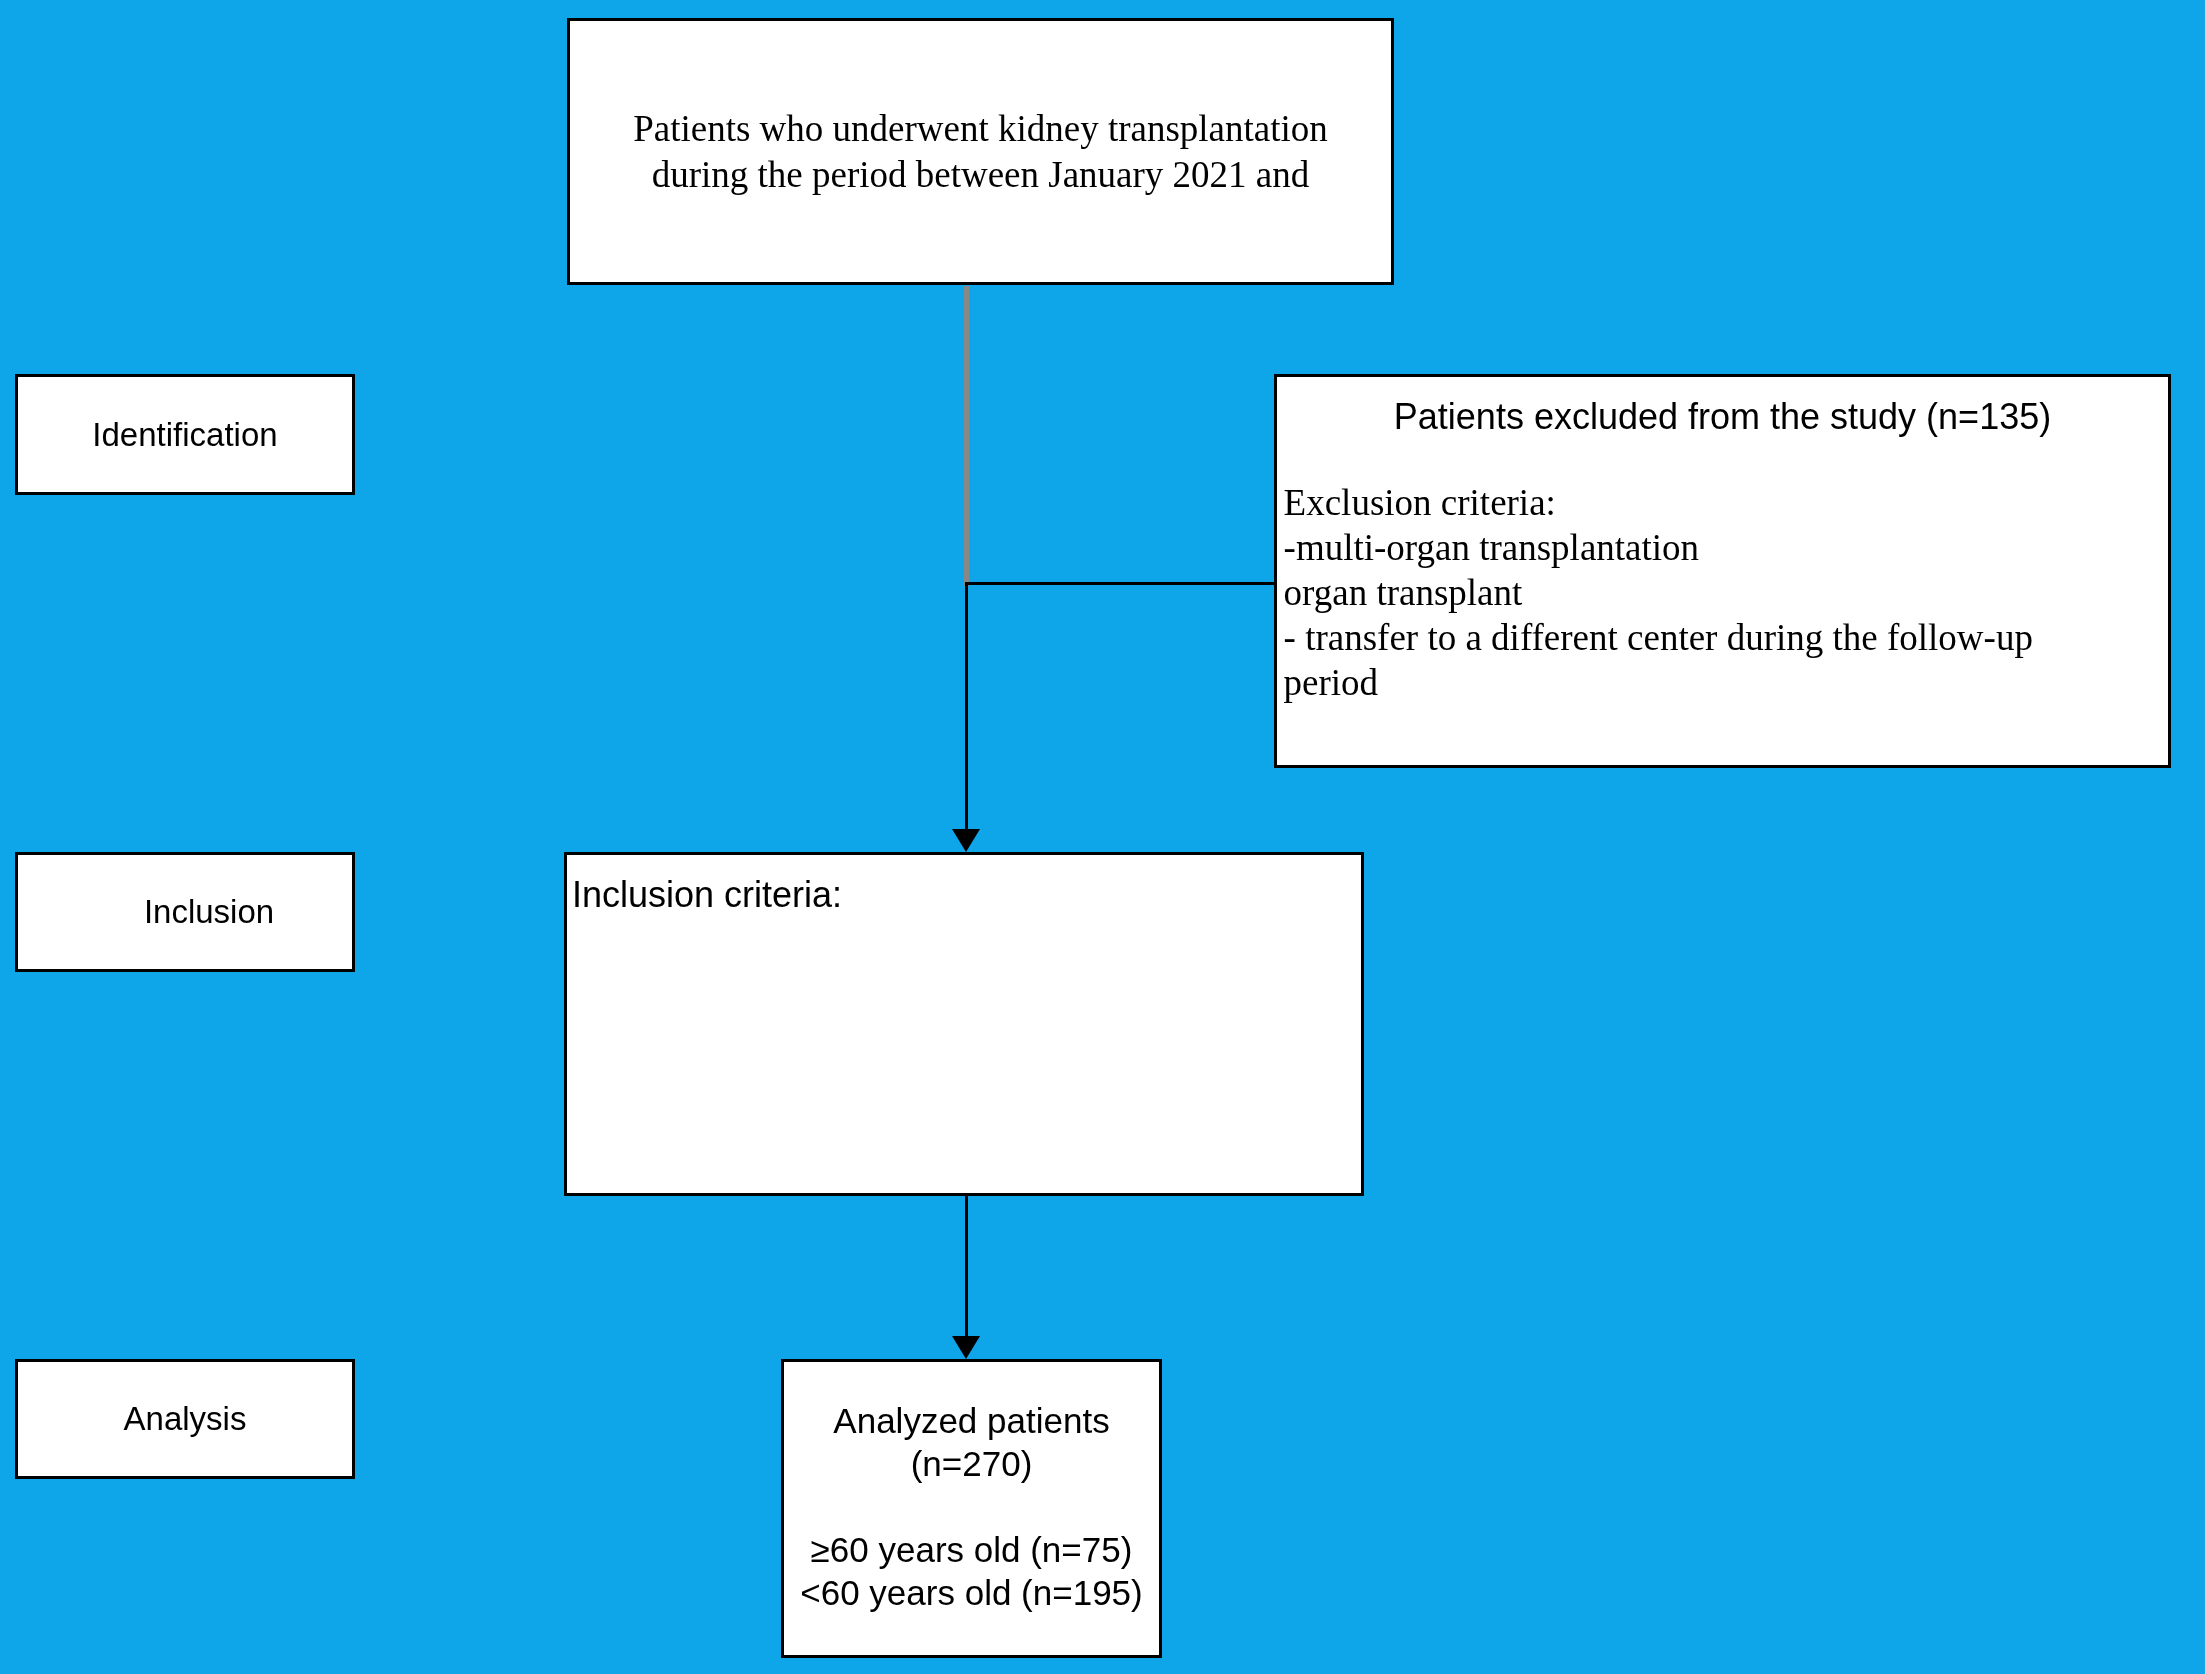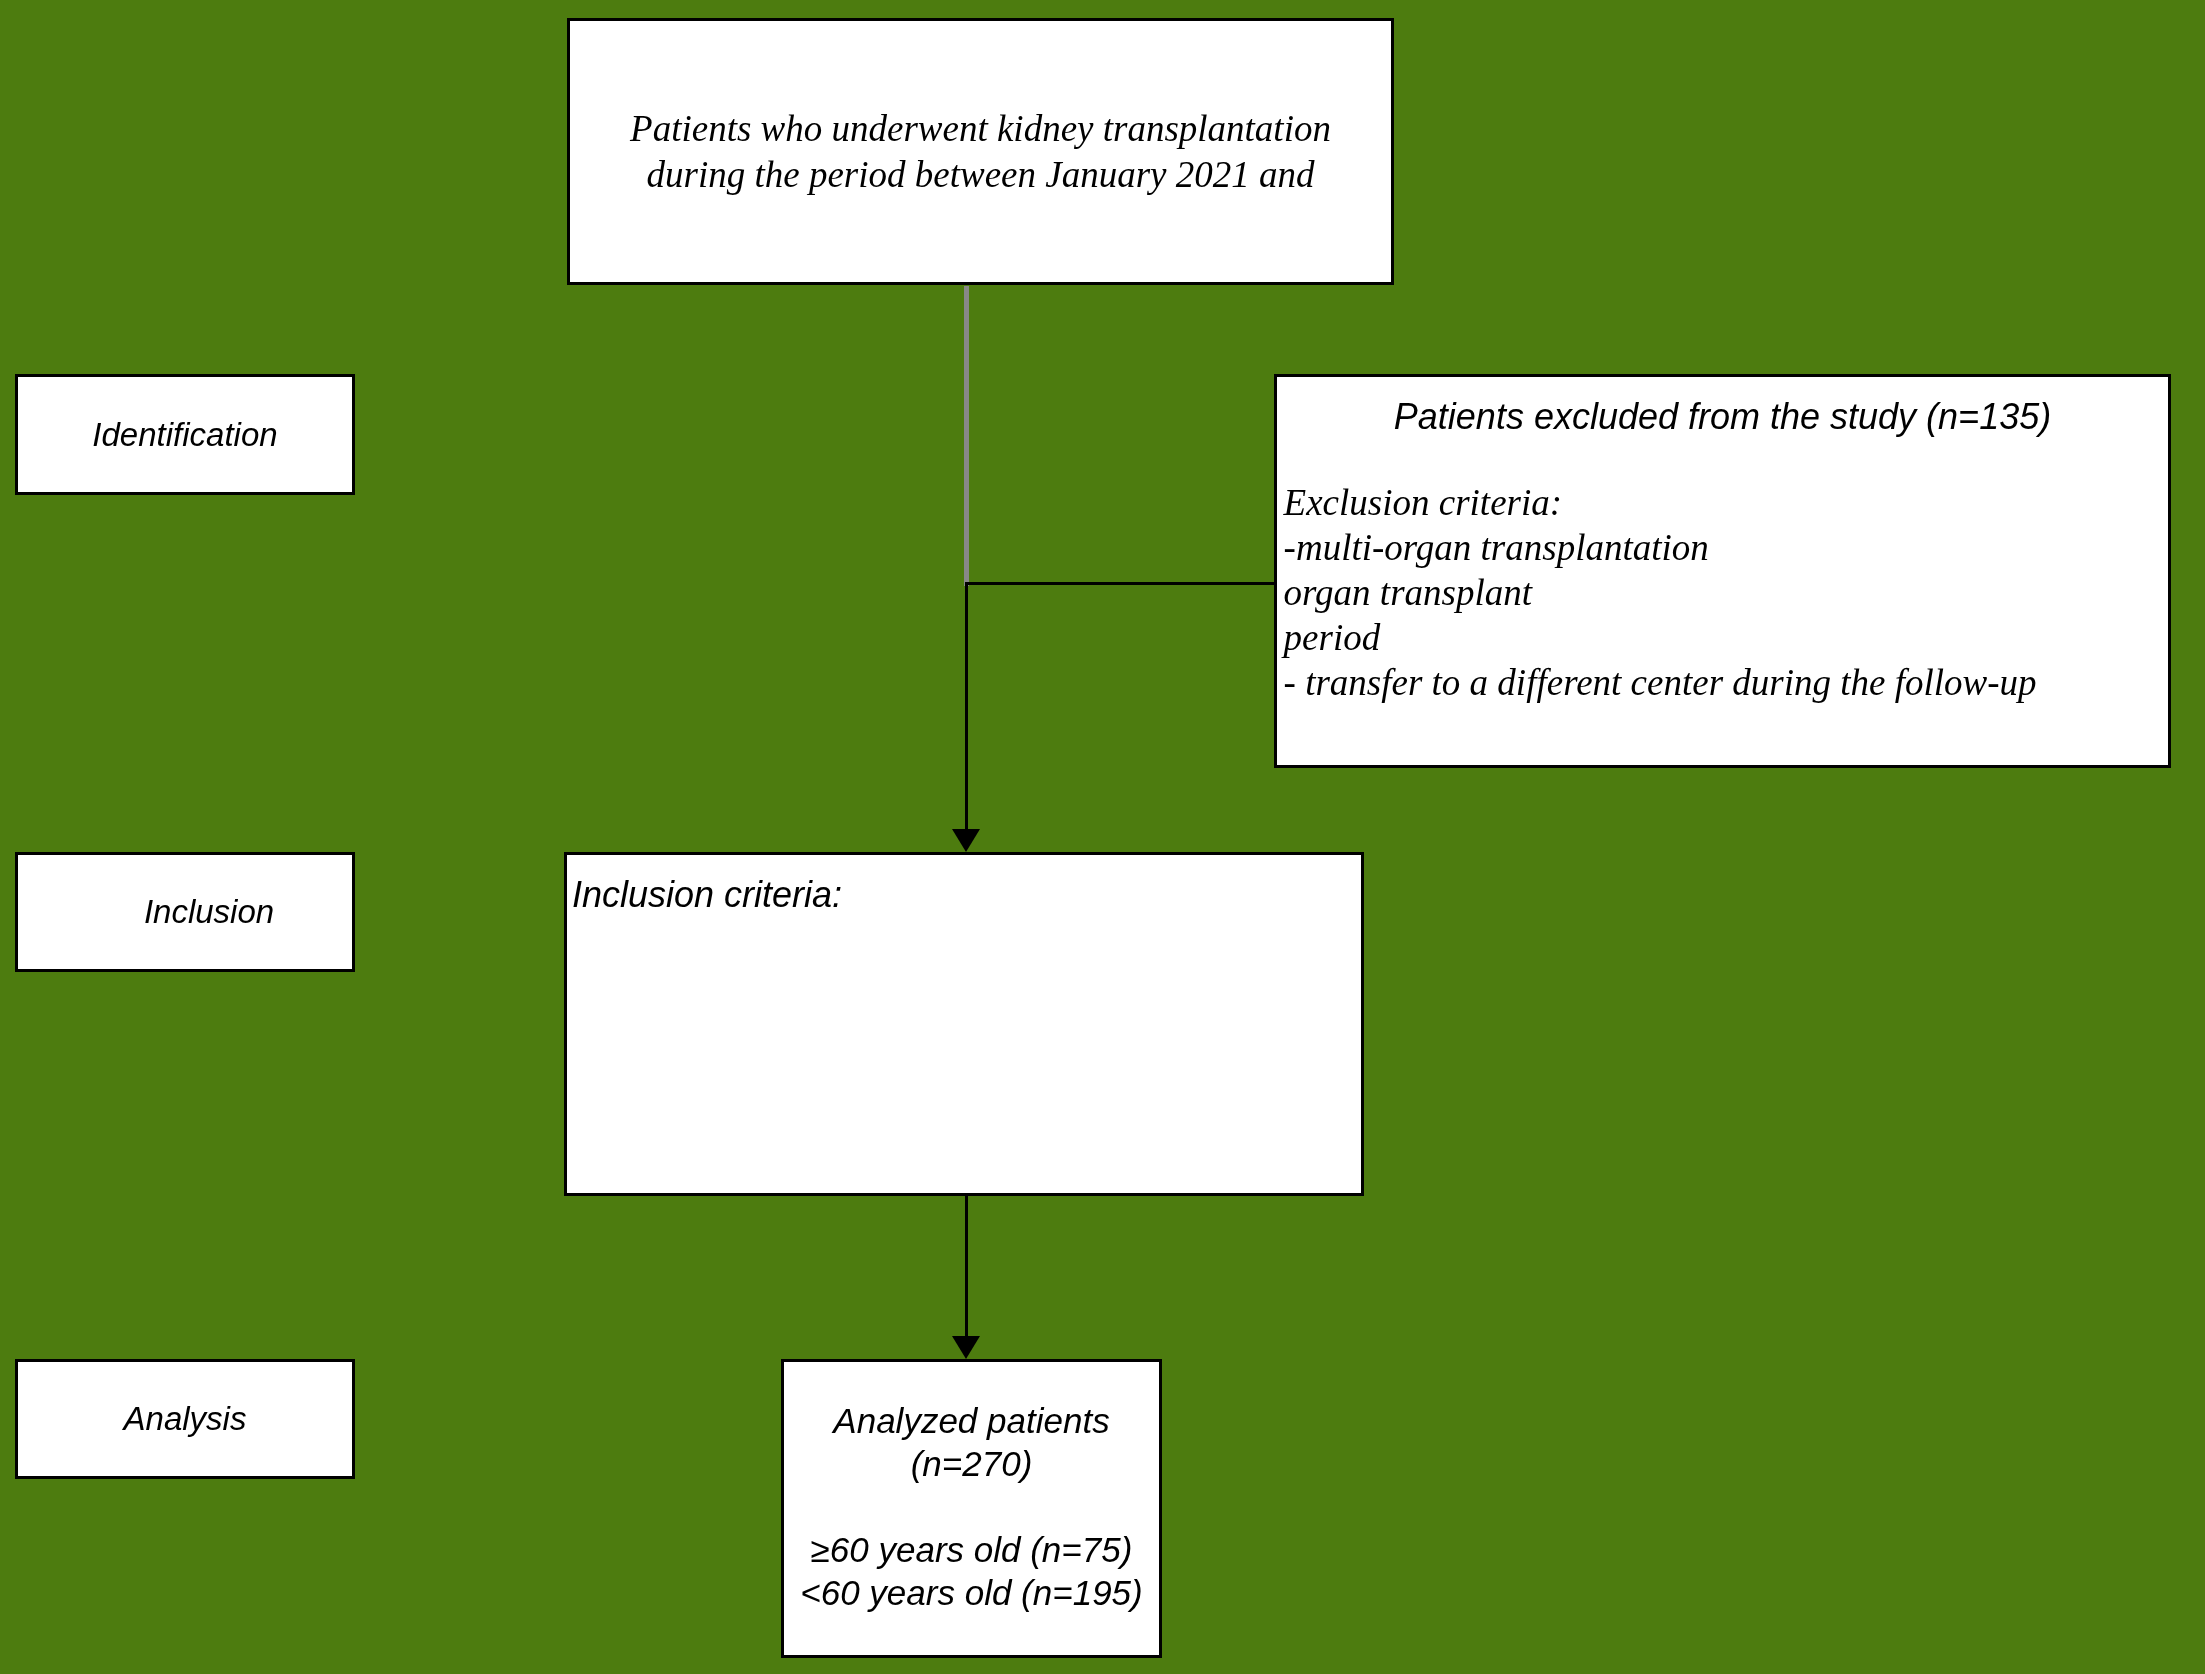--- a/index.html
+++ b/index.html
@@ -1,24 +1,23 @@
 <!DOCTYPE html>
 <html style="font-size:13.2px"><head>
 <meta charset="utf-8">
 <style>
   html, body { margin: 0; padding: 0; background: #ffffff; }
   #canvas {
     position: relative;
     width: 2205px;
     height: 1674px;
-    background: #4d7c0f;
+    background: #0ea5e9;
     font-family: "Liberation Serif", "DejaVu Serif", serif;
     color: #000000;
     overflow: hidden;
-    font-style: italic;
   }
   .box {
     position: absolute;
     box-sizing: border-box;
     border: 3.3px solid #000000;
     background: #ffffff;
   }
   
   #top-box {
     left: 567px; top: 18px; width: 827px; height: 267px;
@@ -128,22 +127,22 @@
   <div class="arrowhead" id="arrowhead-inclusion"></div>
   <div class="connector" id="connector-bottom-vertical"></div>
   <div class="arrowhead" id="arrowhead-analysis"></div>
 
   <div class="box" id="exclusion-box">
     <div class="box-title">Patients excluded from the study (n=135)</div>
     <div class="lines">
         <div>Exclusion criteria:</div>
         <div>-multi-organ transplantation</div>
         <div>organ transplant</div>
+        <div>- transfer to a different center during the follow-up</div>
         <div>period</div>
-        <div>- transfer to a different center during the follow-up</div>
       </div>
   </div>
 
   <div class="box" id="inclusion-box">
     <div class="criteria-heading">Inclusion criteria:</div>
   </div>
 
   <div class="box" id="analysis-box">
     <div class="lines">
         <div>Analyzed patients</div>

